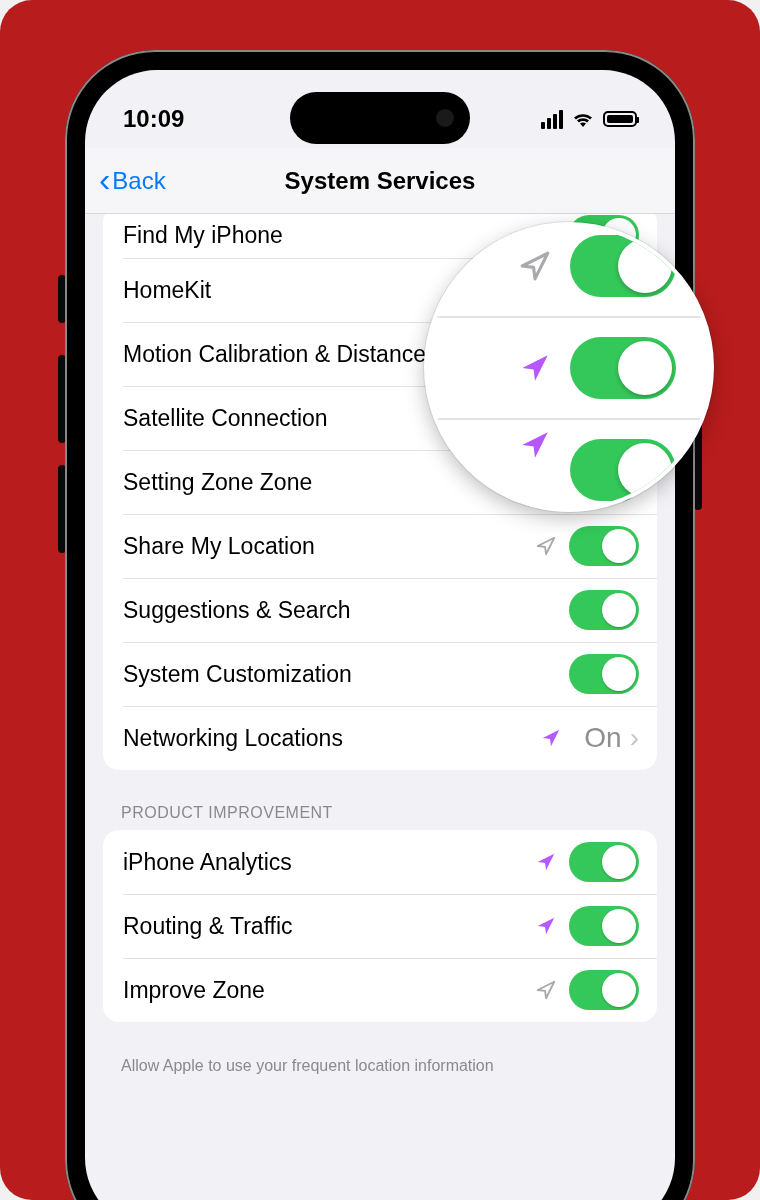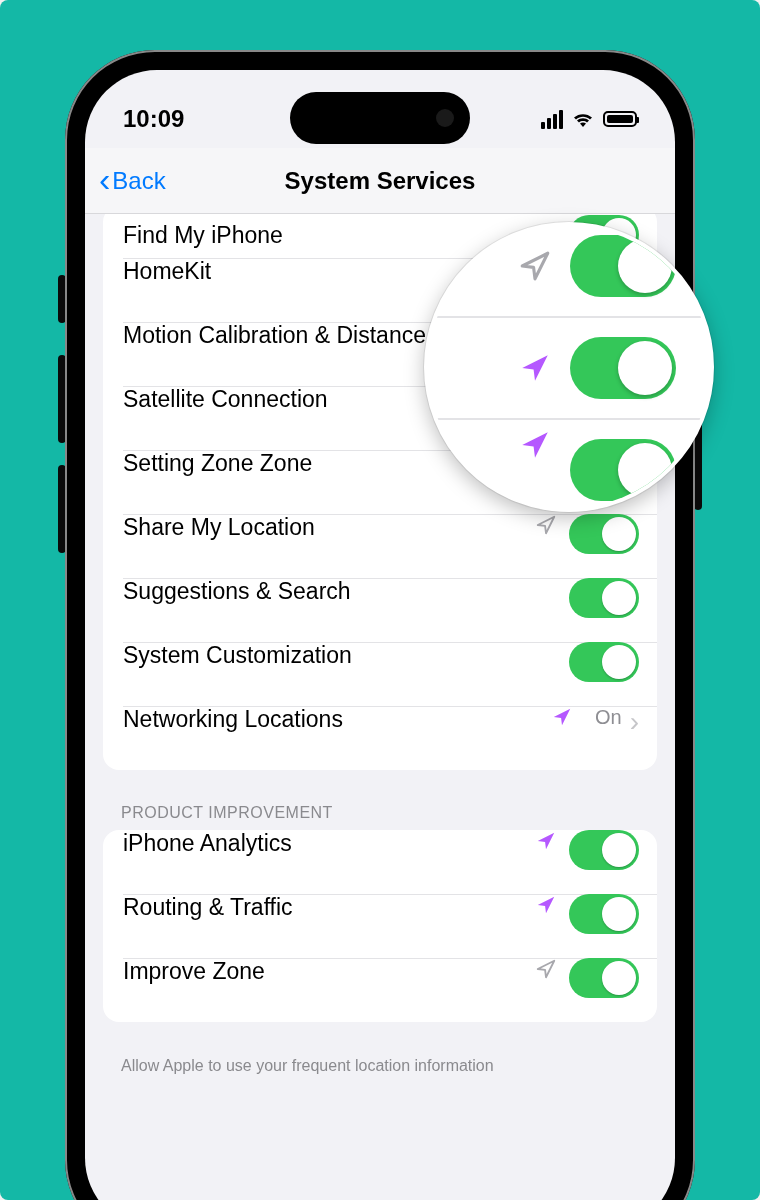--- a/index.html
+++ b/index.html
@@ -8,23 +8,23 @@
     background: #f1f1f1;
     font-family: -apple-system, "Helvetica Neue", Helvetica, Arial, sans-serif;
     display: flex;
     align-items: flex-start;
     justify-content: center;
   }
   .canvas {
     position: relative;
     width: 760px;
     height: 1200px;
-    border-radius: 8px;
-    overflow: hidden;
-    background: #14b8a6;
+    border-radius: 32px;
+    overflow: hidden;
+    background: #b91c1c;
   }
   .phone {
     position: absolute;
     left: 65px;
     top: 50px;
     width: 630px;
     height: 1200px;
     background: #000;
     border-radius: 90px;
     padding: 14px;
@@ -162,21 +162,21 @@
     overflow: hidden;
   }
   .group-header {
     margin: 0 36px 8px 36px;
     font-size: 16px;
     letter-spacing: 0.5px;
     color: #8a8a8e;
   }
   .row {
     display: flex;
-    align-items: flex-start;
+    align-items: center;
     height: 64px;
     padding: 0 18px 0 20px;
     position: relative;
   }
   .group .row + .row::before {
     content:"";
     position:absolute;
     left:20px; right:0; top:0;
     height:1px; background:#e3e3e6;
   }
@@ -186,21 +186,21 @@
   .group.first .row:first-child .locarrow { align-self:center; }
   .group.first { margin-top: -8px; }
   .row .label {
     flex: 1;
     font-size: 23px;
     color: #000;
     white-space: nowrap;
     overflow: hidden;
   }
   .row .value {
-    font-size: 20px;
+    font-size: 28px;
     color: #8e8e93;
     margin-left: 10px;
   }
   .row .disclosure {
     color: #c6c6c9;
     font-size: 28px;
     margin-left: 8px;
     font-weight: 300;
   }
   .locarrow {

